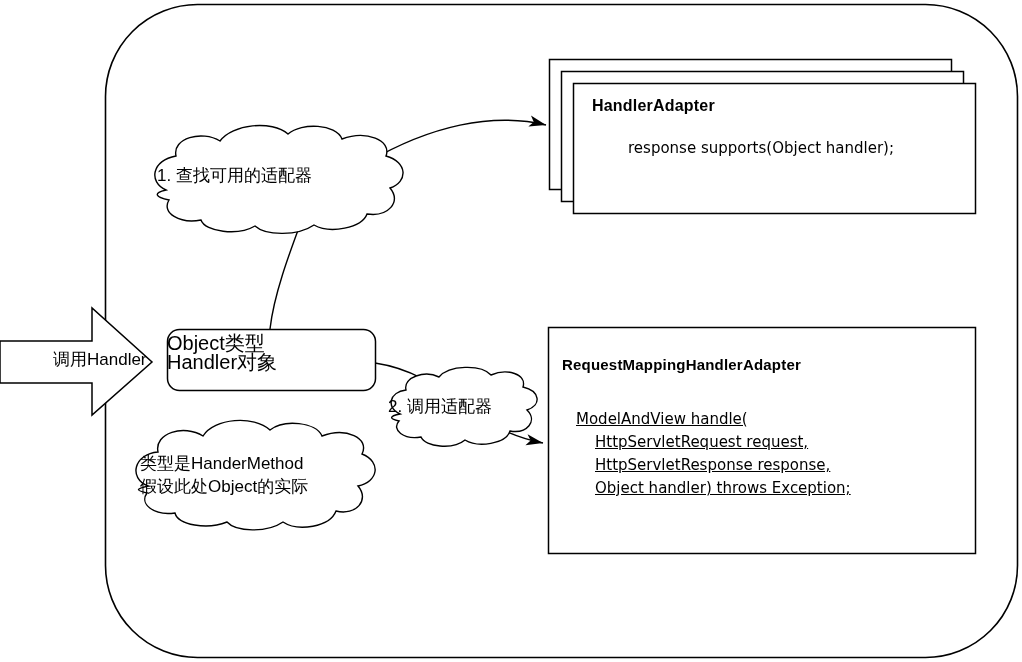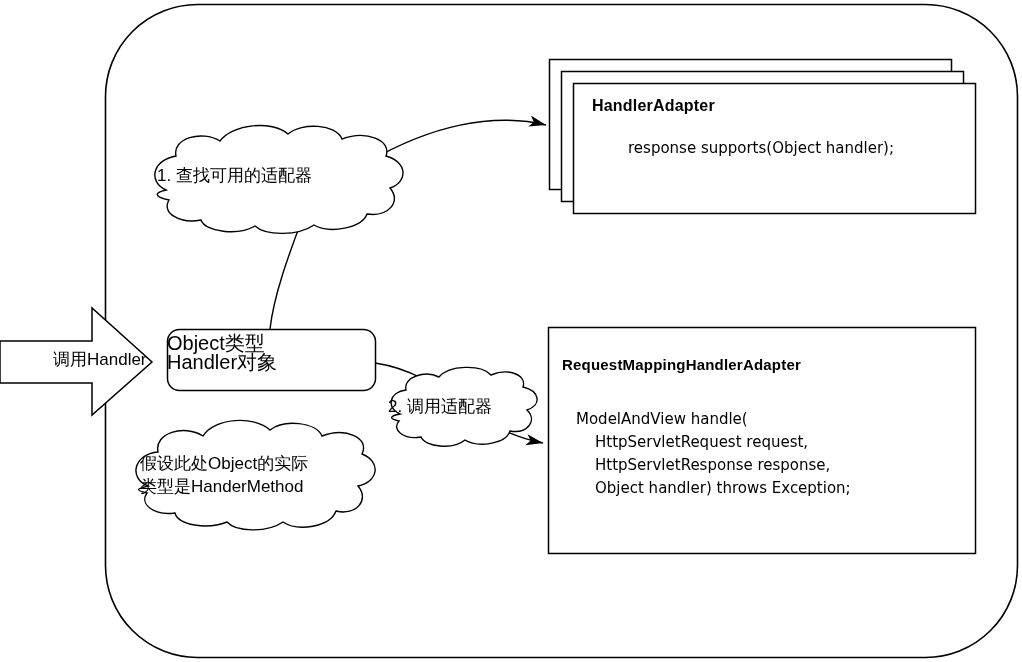--- a/index.html
+++ b/index.html
@@ -27,21 +27,21 @@
     white-space: nowrap;
     line-height: 1.18;
   }
   .centered { }
   .cn   { font-size: 17px; }
   .title { font-size: 15px; letter-spacing: .2px; font-weight: bold; }
   .code {
     font-family: "DejaVu Sans", sans-serif;
     font-size: 15px;
   }
-  .codeblock div { height: 23px; }
+  .codeblock div { height: 23px; text-decoration: underline; }
   .codeblock .indent { padding-left: 19px; }
   .objtext { font-size: 20px; line-height: 19px; }
 </style>
 </head>
 <body>
 
 <div id="stage">
 
   <svg id="shapes" width="1022" height="662" viewBox="0 0 1022 662">
     <defs>
@@ -92,22 +92,22 @@
   <div class="label objtext centered" style="left:167px; top:334px; width:208px;">
     <div>Object类型</div>
     <div>Handler对象</div>
   </div>
 
   <div class="label cn centered" style="left:157px; top:166px; width:220px;">1. 查找可用的适配器</div>
 
   <div class="label cn centered" style="left:388px; top:397px; width:150px;">2. 调用适配器</div>
 
   <div class="label cn centered" style="left:140px; top:452px; width:220px; line-height:23px;">
+    <div>类型是HanderMethod</div>
     <div>假设此处Object的实际</div>
-    <div>类型是HanderMethod</div>
   </div>
 
   <div class="label title" style="left:592px; top:97px; font-size:16px;">HandlerAdapter</div>
 
   <div class="label code" style="left:628px; top:140px;">response supports(Object handler);</div>
 
   <div class="label title" style="left:562px; top:356px;">RequestMappingHandlerAdapter</div>
 
   <div class="label code codeblock" style="left:576px; top:411px;">
     <div>ModelAndView handle(</div>

